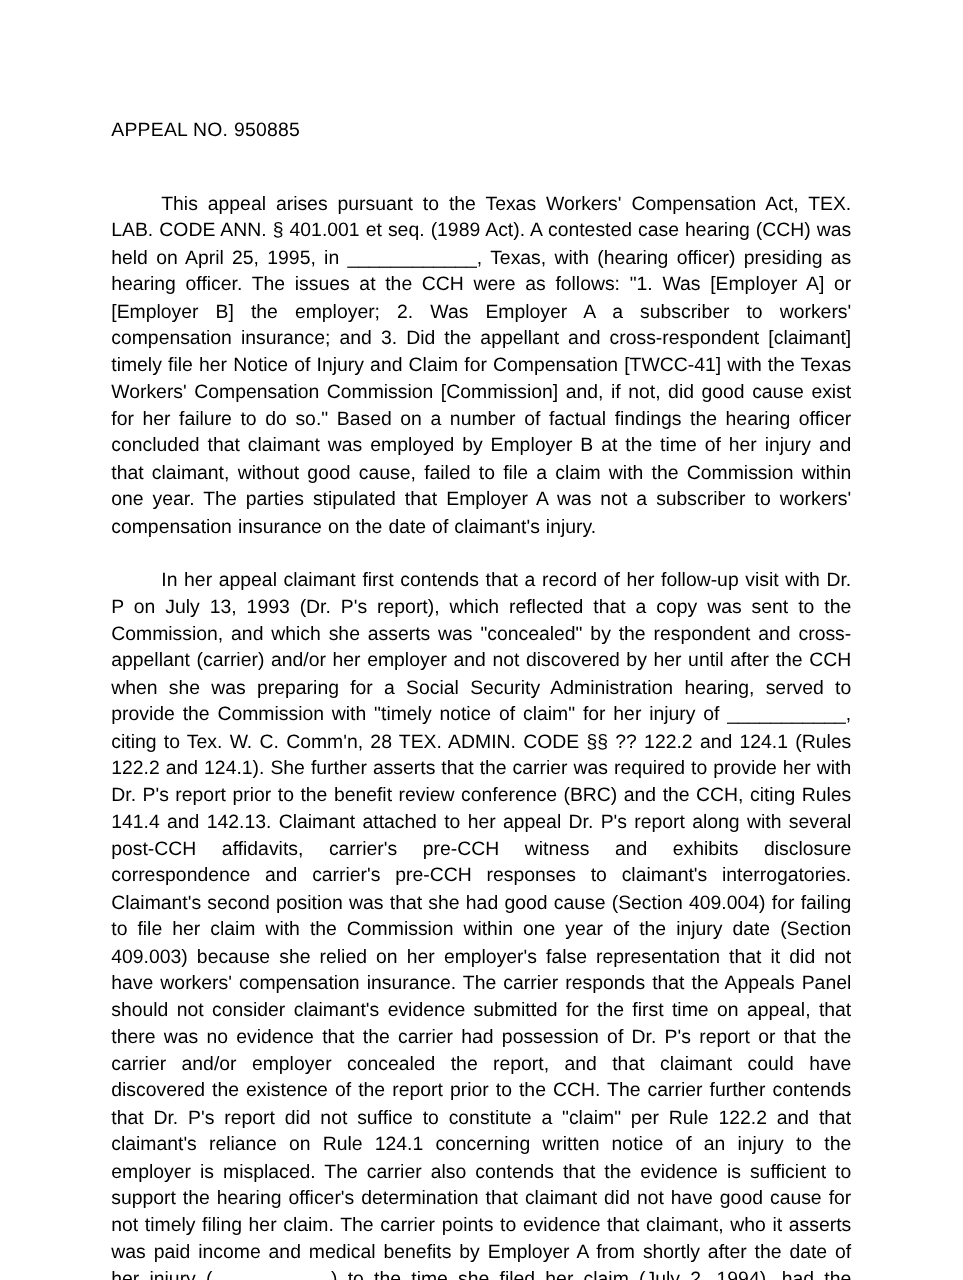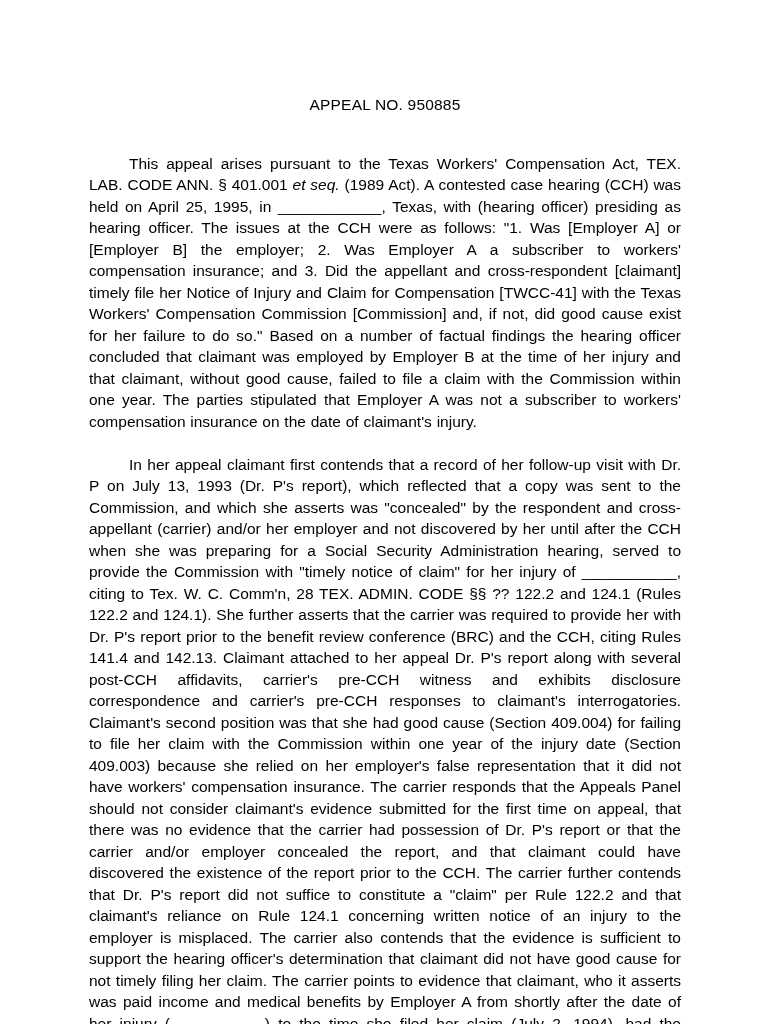--- a/index.html
+++ b/index.html
@@ -13,34 +13,33 @@
     min-height: 1024px;
     box-sizing: border-box;
     background: #ffffff;
     color: #000000;
     font-family: "Liberation Sans", "DejaVu Sans", sans-serif;
     font-size: 15.5px;
     line-height: 21.5px;
     padding: 94px 89px 40px 89px;
   }
   .doc-title {
-    text-align: center;
+    text-align: left;
     font-size: 15.5px;
     font-weight: normal;
     letter-spacing: 0.2px;
     margin: 0 0 37px 0;
   }
   .para {
     text-align: justify;
     text-indent: 40px;
     margin: 0 0 21.5px 0;
     word-spacing: 0.5px;
   }
   .italic {
-    font-style: italic;
   }
 </style>
 </head>
 <body>
 
 <div class="page">
   <h1 class="doc-title">APPEAL NO. 950885</h1>
   <div>
       <p class="para"><span>This appeal arises pursuant to the Texas Workers' Compensation Act, TEX. LAB. CODE ANN. § 401.001 </span><span class="italic">et seq.</span><span> (1989 Act).  A contested case hearing (CCH) was held on April 25, 1995, in ____________, Texas, with (hearing officer) presiding as hearing officer.  The issues at the CCH were as follows:  "1.  Was [Employer A] or [Employer B] the employer; 2.  Was Employer A a subscriber to workers' compensation  insurance; and 3. Did the appellant and cross-respondent [claimant] timely file her Notice of Injury and Claim for Compensation [TWCC-41] with the Texas Workers' Compensation Commission [Commission] and, if not, did good cause exist for her failure to do so."  Based on a number of factual findings the hearing officer concluded that claimant was employed by Employer B at the time of her injury and that claimant, without good cause, failed to file a claim with the Commission within one year.  The parties stipulated that Employer A was not a subscriber to workers' compensation insurance on the date of claimant's injury.</span></p>
       <p class="para"><span>In her appeal claimant first contends that a record of her follow-up visit with Dr. P on July 13, 1993 (Dr. P's report), which reflected that a copy was sent to the Commission, and which she asserts was "concealed" by the respondent and cross-appellant (carrier) and/or her employer and not discovered by her until after the CCH when she was preparing for a Social Security Administration hearing, served to provide the Commission with "timely notice of claim" for her injury of ___________, citing to Tex. W. C. Comm'n, 28 TEX. ADMIN. CODE §§ ?? 122.2 and 124.1 (Rules 122.2 and 124.1).  She further asserts that the carrier was required to provide her with Dr. P's report prior to the benefit review conference (BRC) and the CCH, citing Rules 141.4 and 142.13.  Claimant attached to her appeal Dr. P's report along with several post-CCH affidavits, carrier's pre-CCH witness and exhibits disclosure correspondence and carrier's pre-CCH responses to claimant's interrogatories.  Claimant's second position was that she had good cause (Section 409.004) for failing to file her claim with the Commission within one year of the injury date (Section 409.003) because she relied on her employer's false representation that it did not have workers' compensation insurance.  The carrier responds that the Appeals Panel should not consider claimant's evidence submitted for the first time on appeal, that there was no evidence that the carrier had possession of Dr. P's report or that the carrier and/or employer concealed the report, and that claimant could have discovered the existence of the report prior to the CCH.  The carrier further contends that Dr. P's report did not suffice to constitute a "claim" per Rule 122.2 and that claimant's reliance on Rule 124.1 concerning written notice of an injury to the employer is misplaced.  The carrier also contends that the evidence is sufficient to support the hearing officer's determination that claimant did not have good cause for not timely filing her claim.  The carrier points to evidence that claimant, who it asserts was paid income and medical benefits by Employer A from shortly after the date of her injury (___________) to the time she filed her claim (July 2, 1994), had the impression for approximately two years after her injury that she was covered by workers' compensation insurance yet did not file a claim, that she took no action during that period to clarify whether she was covered, and that she did not contact the Commission to verify coverage until June 30, 1994, notwithstanding that she knew an attorney had contacted the Commission in April 1994 and learned of her coverage.</span></p>

